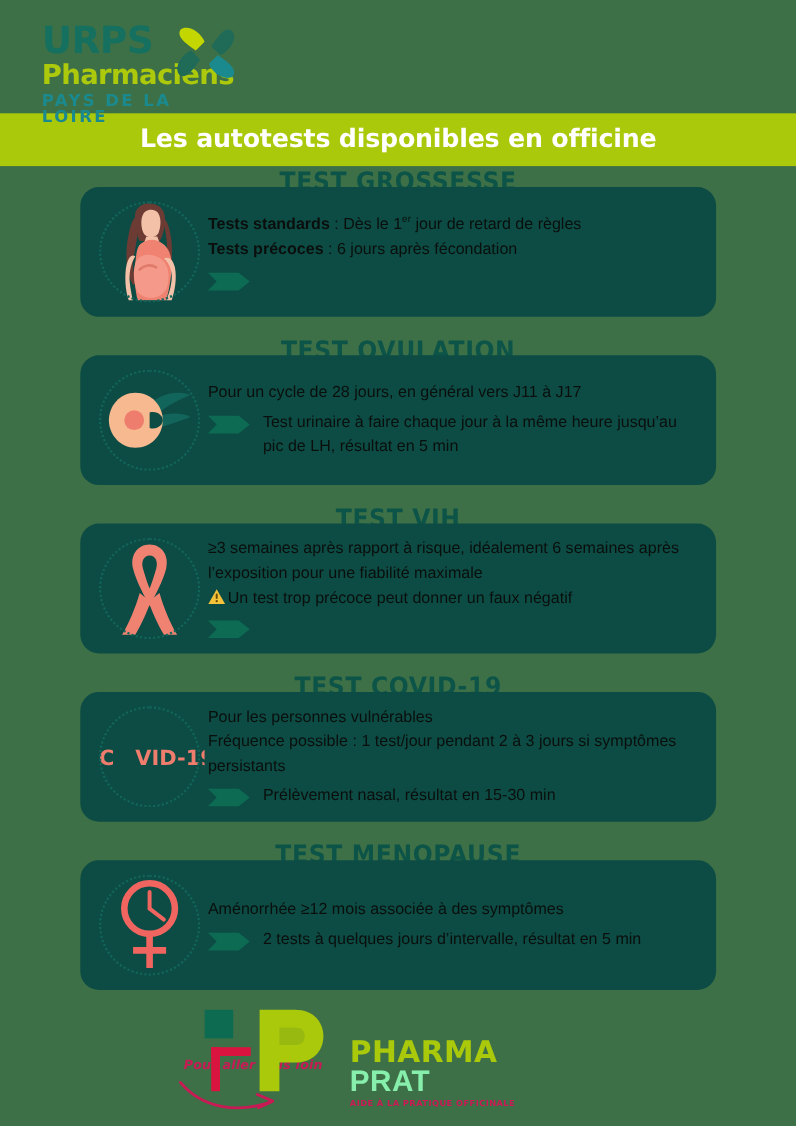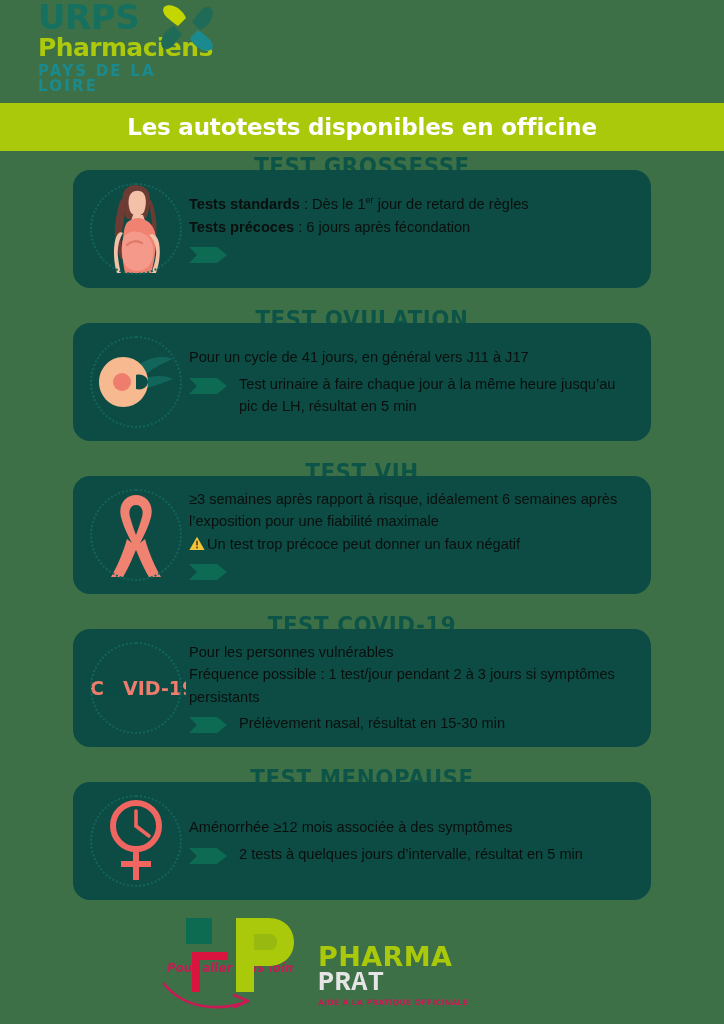--- a/index.html
+++ b/index.html
@@ -18,21 +18,21 @@
 
   
   .header {
     height: 103px;
     position: relative;
   }
 
   .logo {
     position: absolute;
     left: 38px;
-    top: 0;
+    top: 20px;
     width: 180px;
     height: 80px;
   }
 
   .logo-urps {
     font-family: "DejaVu Sans", sans-serif;
     font-weight: 700;
     font-size: 34px;
     letter-spacing: -0.5px;
     color: #16705f;
@@ -193,24 +193,24 @@
   .pp-word1 {
     font-family: "DejaVu Sans", sans-serif;
     font-weight: 700;
     font-size: 27px;
     color: #aac90a;
     letter-spacing: 0.4px;
     line-height: 0.96;
     display: block;
   }
   .pp-word2 {
-    font-family: Liberation Mono, monospace;
+    font-family: Liberation Sans, sans-serif;
     font-weight: 700;
     font-size: 27px;
-    color: #e5e5e5;
+    color: #86efac;
     letter-spacing: 0.4px;
     line-height: 0.98;
     display: block;
   }
   .pp-tag {
     font-family: "DejaVu Sans", sans-serif;
     font-weight: 700;
     font-size: 7.6px;
     color: #c81a54;
     letter-spacing: 0.35px;
@@ -285,21 +285,21 @@
         <span class="dotted-ring"></span>
         <svg width="86" height="74" viewBox="0 0 86 74">
           <path d="M46 20 C56 12 70 10 80 14 C70 18 58 24 50 32 Z" fill="#12655a"></path>
           <path d="M50 34 C60 30 72 30 80 34 C70 38 58 42 50 44 Z" fill="#12655a"></path>
           <path d="M30 12 C45 12 55 24 55 37 C55 50 45 62 30 62 C16 62 6 50 6 37 C6 24 16 12 30 12 Z" fill="#f7b98f"></path>
           <path d="M43 30 C50 28 55 33 55 37 C55 41 50 46 43 44 Z" fill="#0d4c44"></path>
           <circle cx="29" cy="37" r="9" fill="#ef7d6d"></circle>
         </svg>
       </div>
       <div class="card-body">
-        <span class="card-line">Pour un cycle de 41 jours, en général vers J11 à J17</span>
+        <span class="card-line">Pour un cycle de 28 jours, en général vers J11 à J17</span>
         <span class="chev-line">
           <svg class="chev" viewBox="0 0 40 20">
             <path d="M0 2 L28 2 L38 10 L28 18 L0 18 L8 10 Z" fill="#0c6b52"></path>
           </svg>
           <span class="chev-text">Test urinaire à faire chaque jour à la même heure jusqu’au pic de LH, résultat en 5 min</span>
         </span>
       </div>
     </div>
   </div>
 

